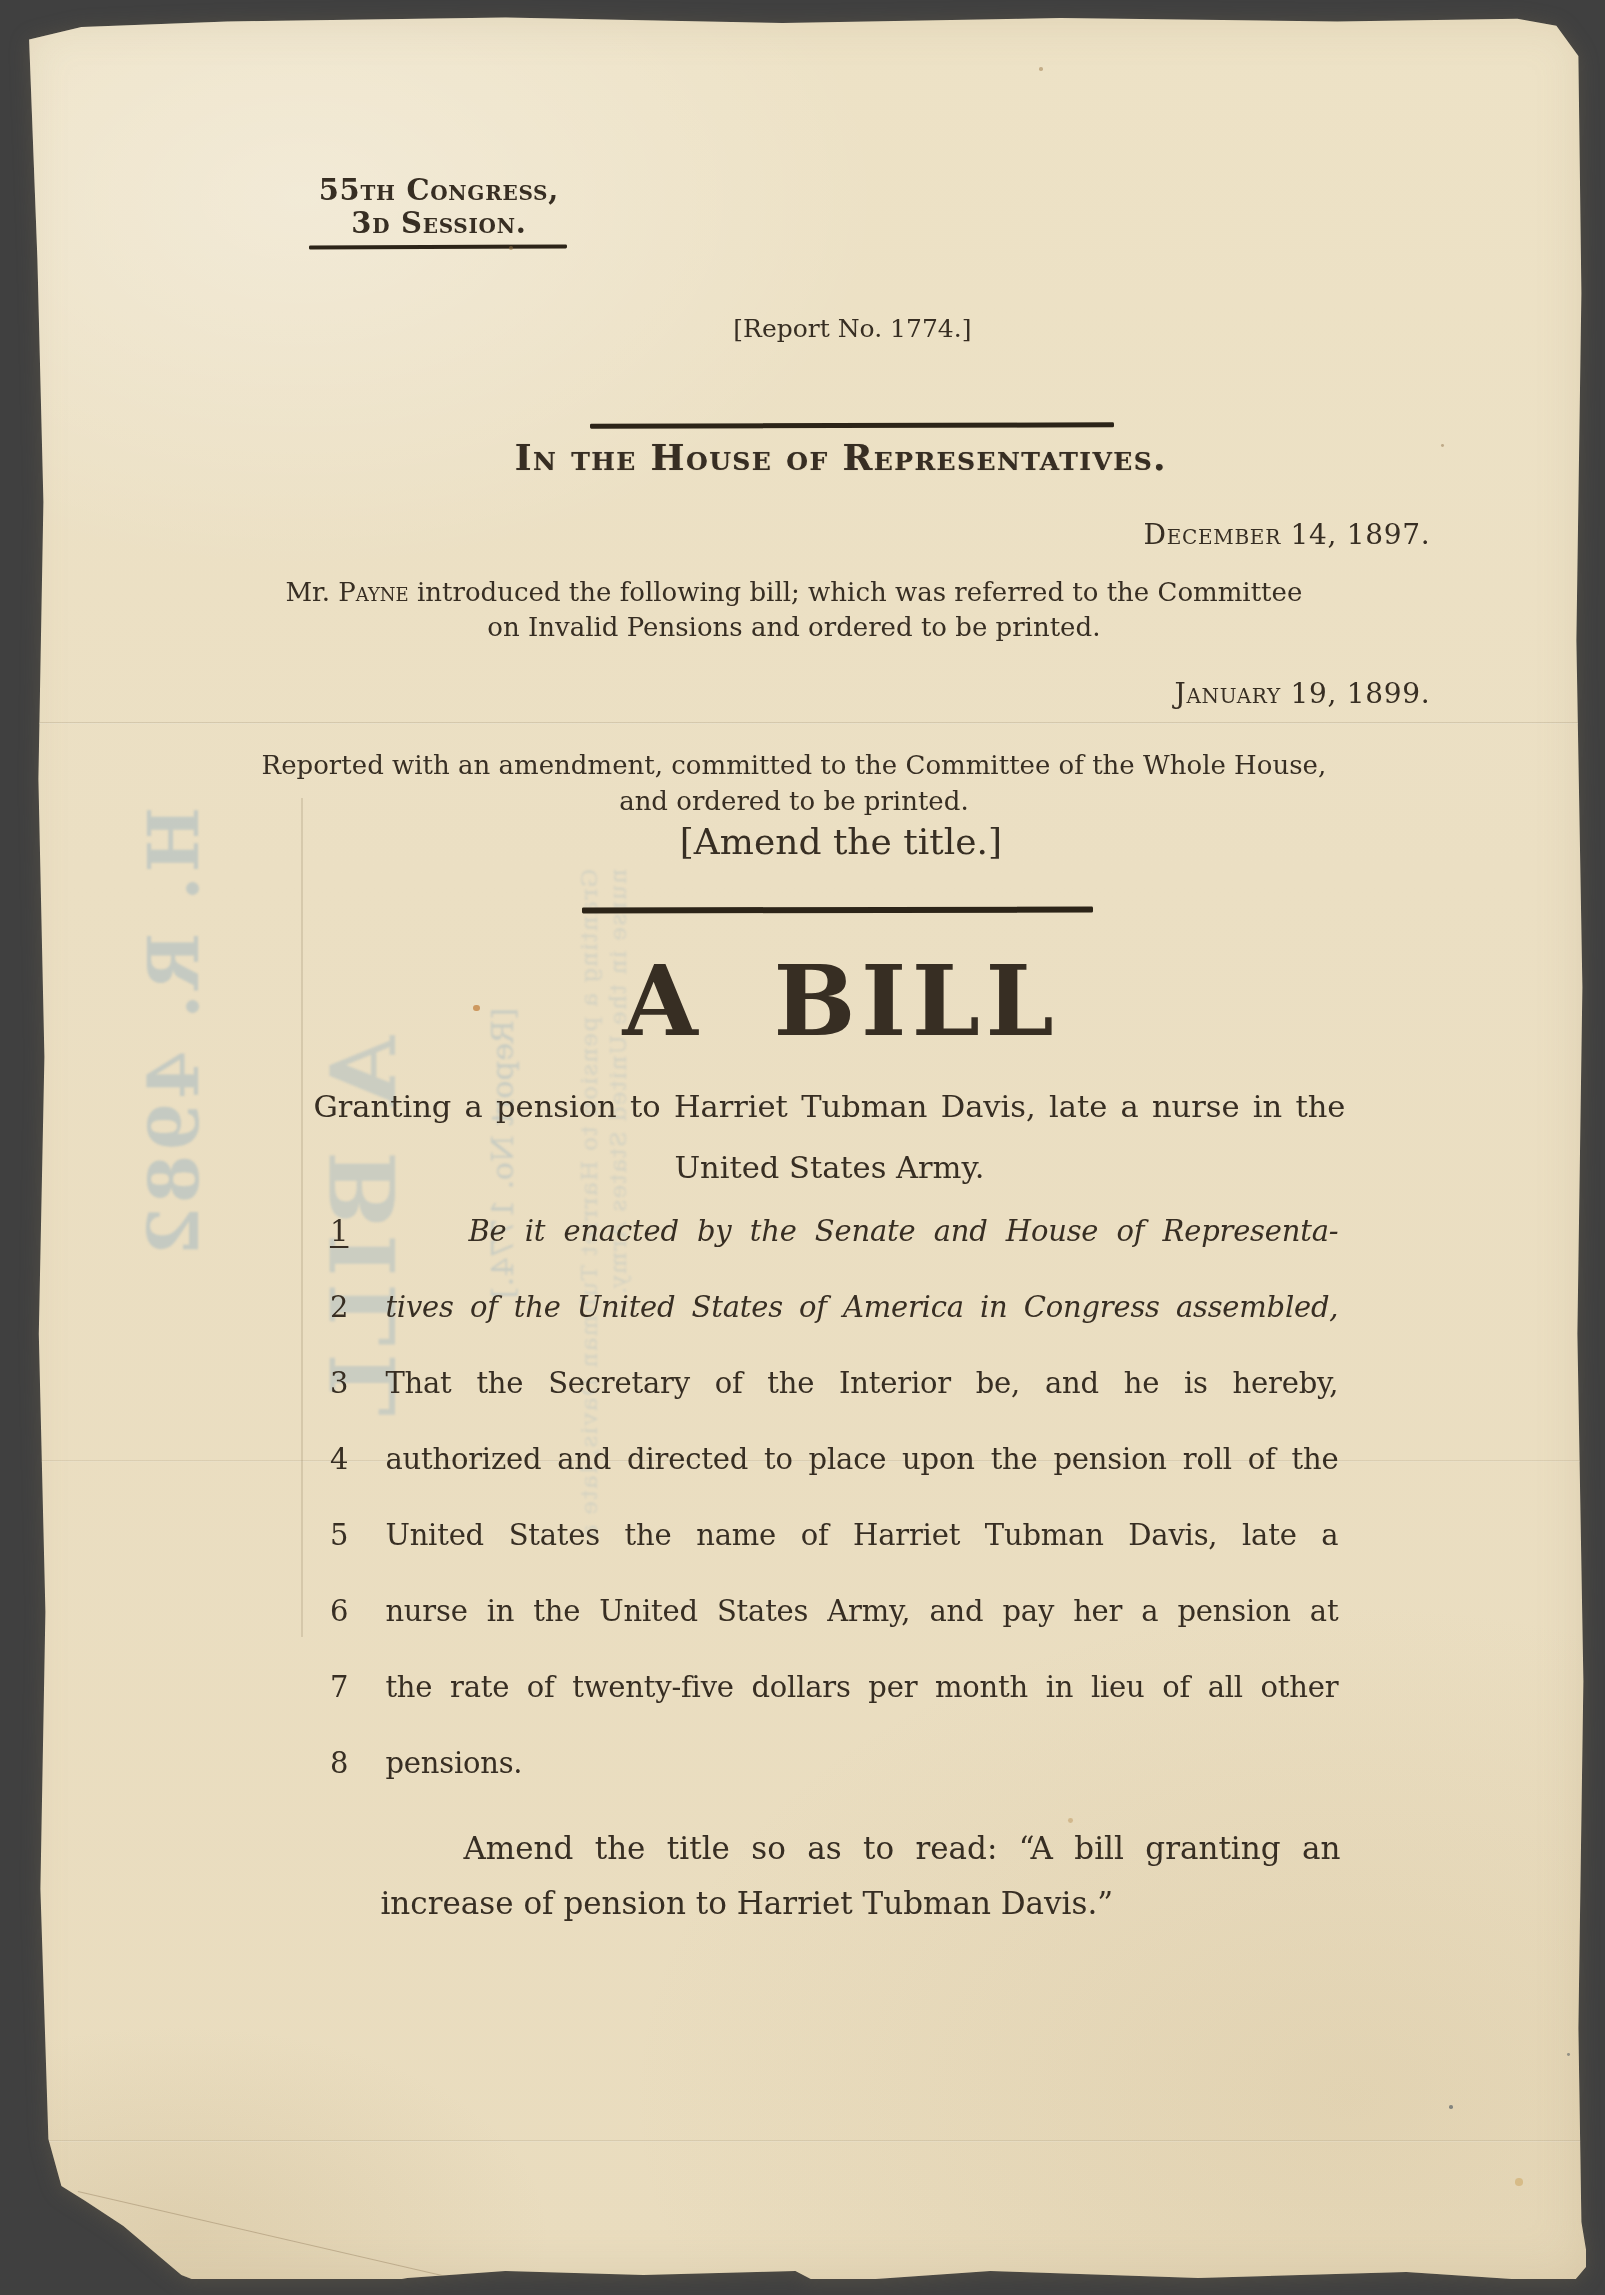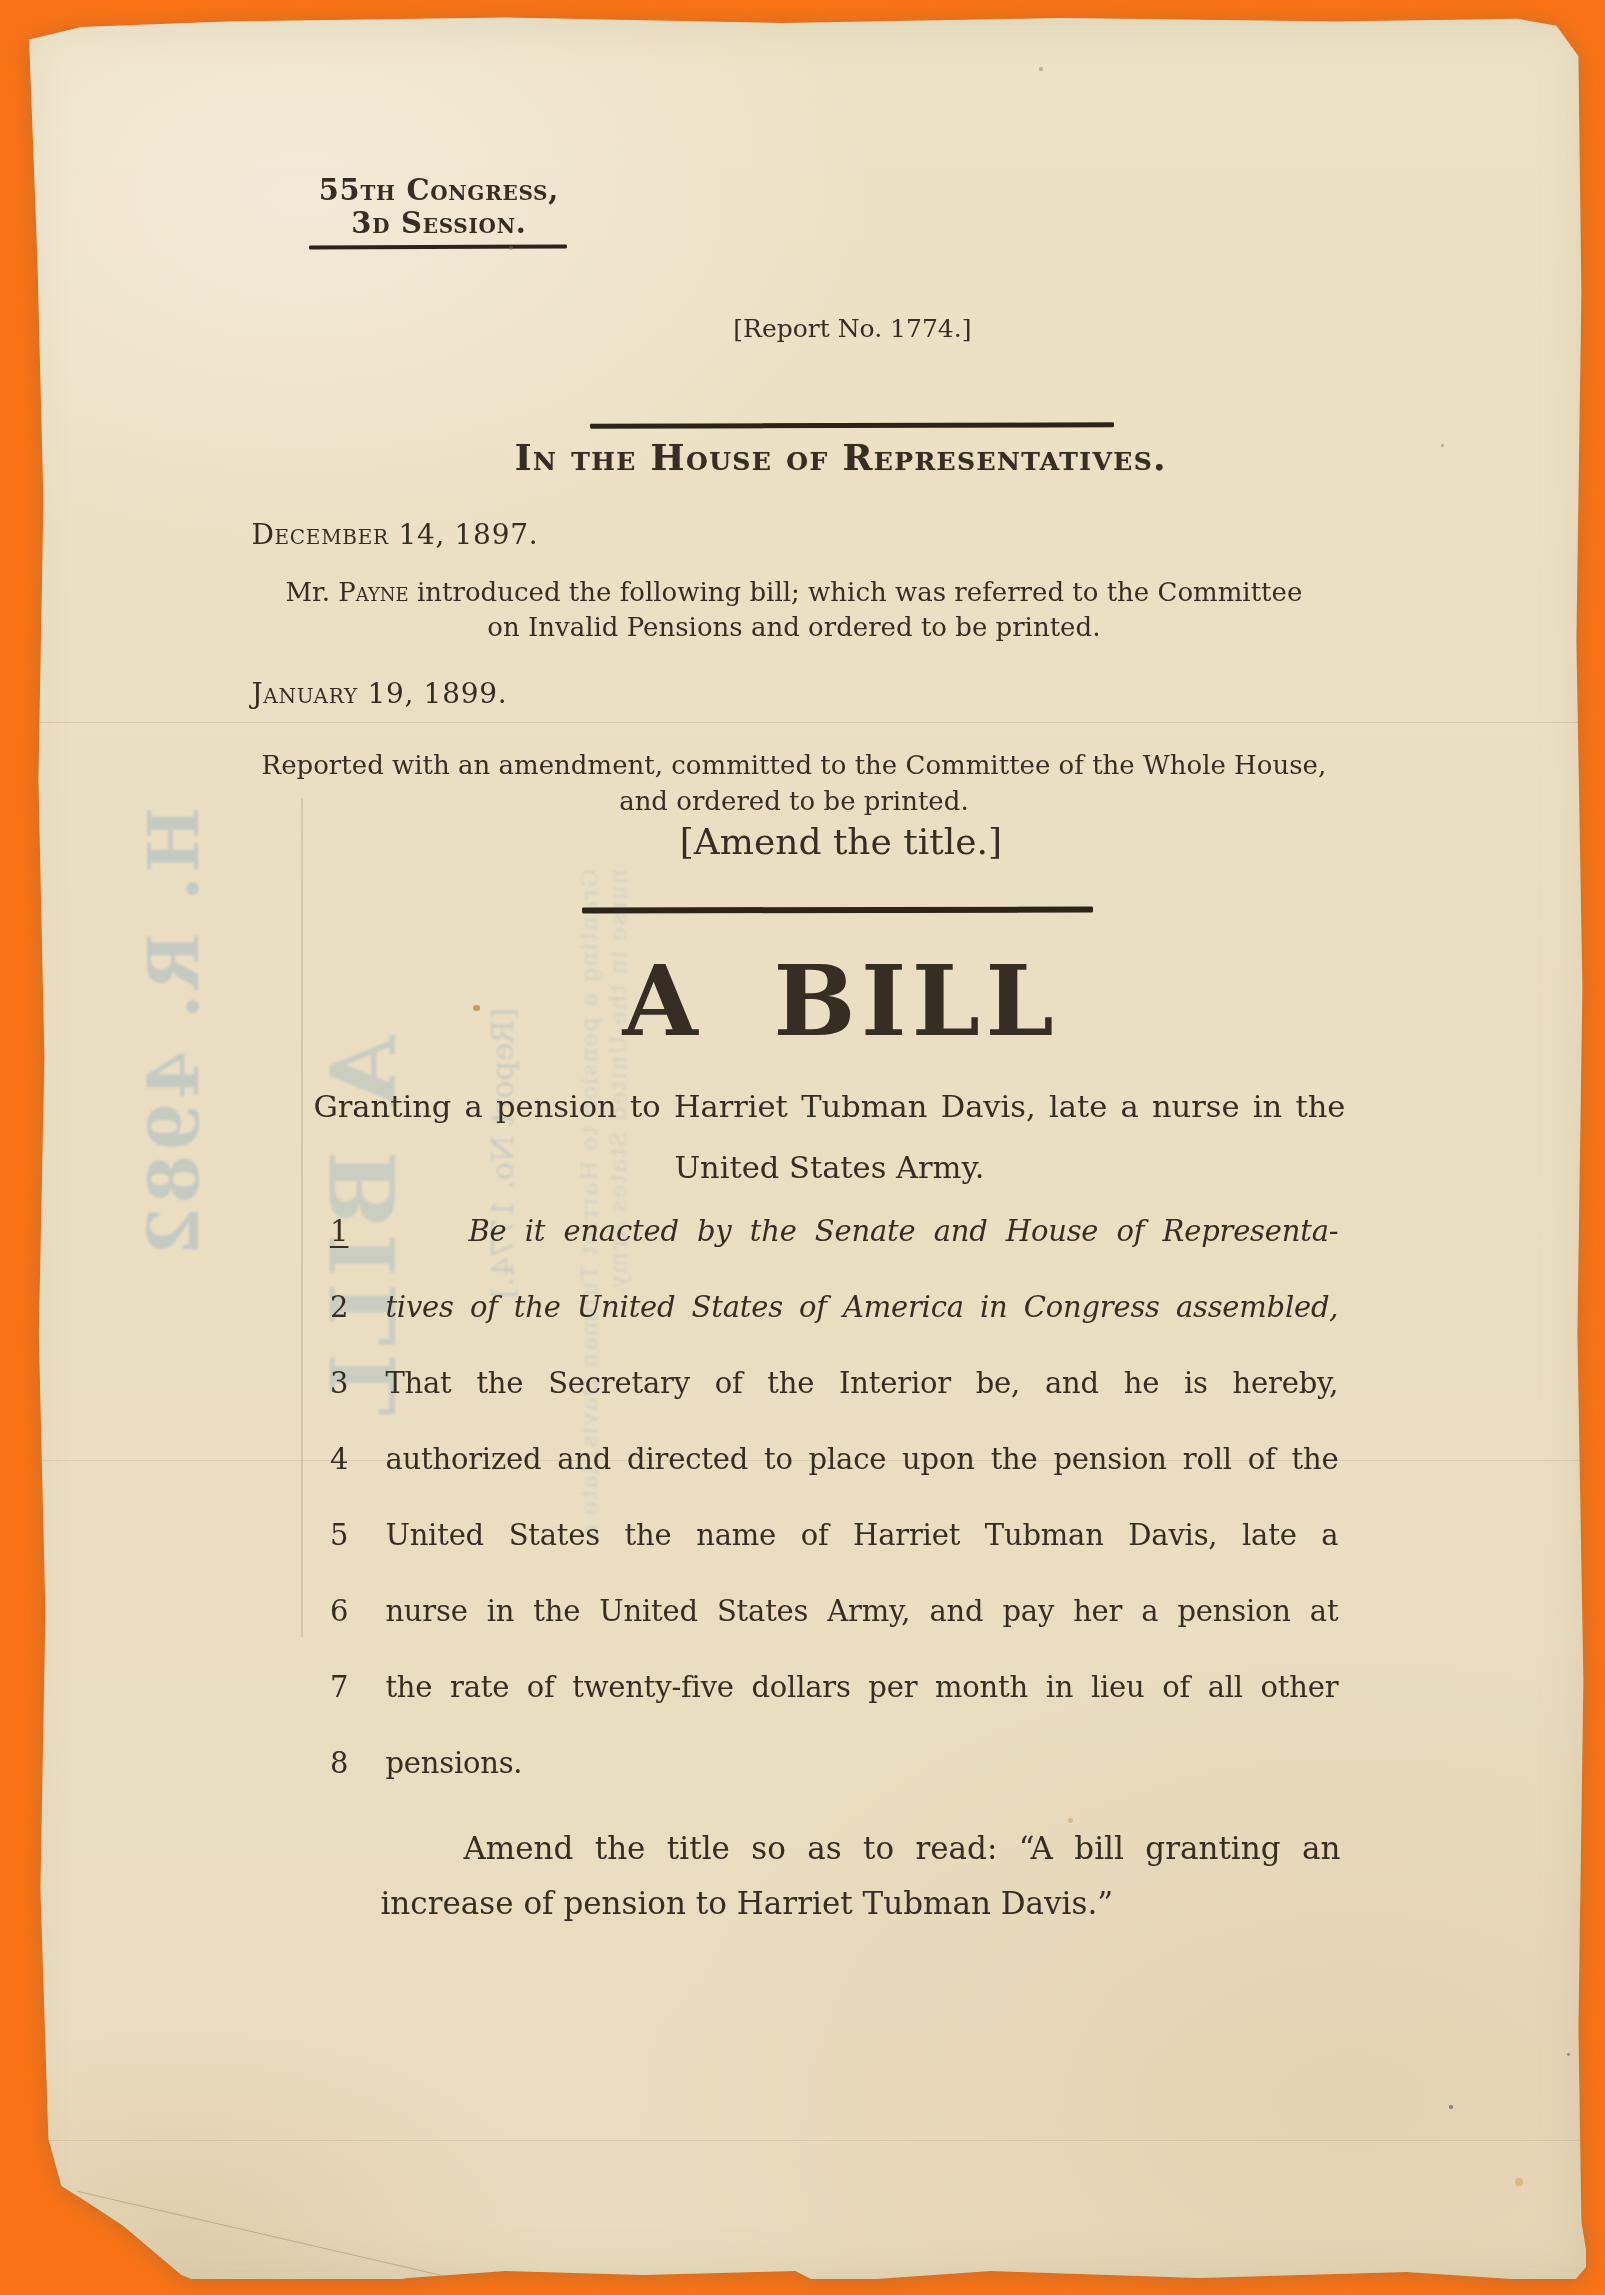--- a/index.html
+++ b/index.html
@@ -1,16 +1,16 @@
 <!DOCTYPE html>
 <html style="font-size:11px"><head>
 <meta charset="utf-8">
 <style>
   html,body{margin:0;padding:0;background:#ffffff;}
-  .stage{position:relative;width:1606px;height:2295px;background:#f97316;overflow:hidden;
+  .stage{position:relative;width:1606px;height:2295px;background:#404040;overflow:hidden;
          font-family:"DejaVu Serif","Liberation Serif",serif;color:#372e23;}
   .paper-wrap{position:absolute;left:0;top:0;width:100%;height:100%;
               filter:drop-shadow(0 2.8px 9.7px rgba(110,100,75,.38));}
   .paper{position:absolute;left:19.4px;top:16px;width:1567px;height:2263px;
     background:
       radial-gradient(971px 624px at 18% 8%, rgba(255,255,255,.30), transparent 60%),
       radial-gradient(1110px 763px at 85% 92%, rgba(186,160,112,.16), transparent 65%),
       radial-gradient(624px 347px at 10% 98%, rgba(170,145,100,.18), transparent 60%),
       linear-gradient(180deg,#ede2c6 0%,#ebdfc3 38%,#e9dcbe 100%);
     clip-path:polygon(
@@ -31,21 +31,21 @@
   .congress-block{left:284px;top:158px;width:271px;text-align:center;
       font-size:29px;font-weight:700;line-height:33px;font-variant:small-caps;letter-spacing:0.7px;}
   .congress-rule{left:290px;top:229px;width:258px;height:3.5px;transform:rotate(-.25deg);}
   .hr-number{left:534px;top:146px;width:694px;text-align:center;
       font-size:86px;font-weight:700;letter-spacing:1.4px;line-height:1.1;white-space:nowrap;}
   .report-no{left:486px;top:298px;width:694px;text-align:center;font-size:25px;line-height:1.2;}
   .rule-1{left:571px;top:407px;width:524px;height:4.9px;transform:rotate(-.15deg);}
   .chamber-heading{left:232px;top:420px;width:1179px;text-align:center;
       font-size:36px;font-weight:700;font-variant:small-caps;letter-spacing:1.4px;
       text-shadow:0 0 0.7px rgba(55,46,35,.55);}
-  .date-line{left:232px;width:1179px;text-align:left;font-size:28px;font-variant:small-caps;letter-spacing:0.7px;}
+  .date-line{left:232px;width:1179px;text-align:right;font-size:28px;font-variant:small-caps;letter-spacing:0.7px;}
   .date-1{top:502px;}
   .date-2{top:661px;}
   .para{left:230px;width:1089px;font-size:26px;line-height:35px;text-align:center;}
   .intro{top:559px;}
   .reported{top:719px;line-height:36px;margin-top:12px;}
   .amend-note{left:232px;top:805px;width:1179px;text-align:center;font-size:36px;}
   .rule-2{left:563px;top:891px;width:511px;height:6.2px;transform:rotate(-.1deg);}
 
   
   .bill-title{left:232px;top:935px;width:1179px;text-align:center;font-size:97px;font-weight:700;

